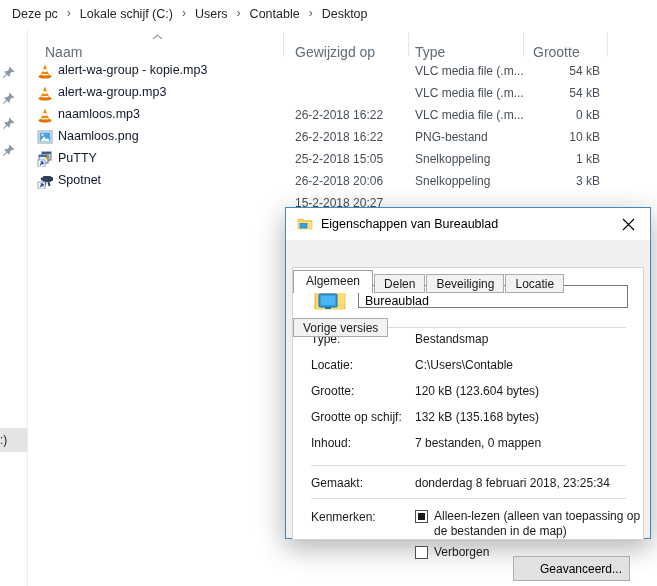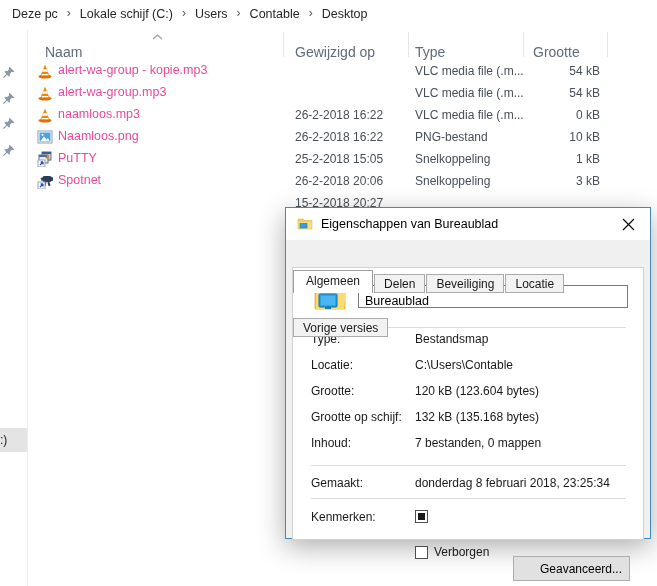--- a/index.html
+++ b/index.html
@@ -19,21 +19,21 @@
   .nav-selected { position:absolute; left:0; top:428px; width:27px; height:24px;
     background:#e4e4e4; font-size:12px; color:#1c1c1c; display:flex; align-items:center; }
 
   .col-label { position:absolute; top:44px; font-size:14px; color:#616c78; white-space:nowrap; }
   .col-div { position:absolute; top:32px; height:25px; width:1px; background:#e7e7e7; }
   .sort-caret { position:absolute; left:152px; top:26px; width:11px; height:6px; }
 
   .file-row { position:absolute; left:30px; right:0; height:22px; }
   .file-row .ficon { position:absolute; left:7px; top:3px; width:16px; height:16px; }
   .file-row .ficon svg { width:16px; height:16px; display:block; }
-  .file-row .fname { position:absolute; left:28px; top:3px; font-size:12.5px; color:#ec4899; white-space:nowrap; }
+  .file-row .fname { position:absolute; left:28px; top:3px; font-size:12.5px; color:#0f172a; white-space:nowrap; }
   .file-row .fdate { position:absolute; left:265px; top:4px; font-size:12px; color:#474f58; white-space:nowrap;margin-top:44px; }
   .file-row .ftype { position:absolute; left:385px; top:4px; font-size:12px; color:#474f58; white-space:nowrap; }
   .file-row .fsize { position:absolute; left:493px; top:4px; width:77px; text-align:right;
     font-size:12px; color:#474f58; white-space:nowrap; }
 
   
   .dialog { position:absolute; left:285px; top:207px; width:366px; height:332px;
     background:#f0f0f0; border:1px solid #4389b8; box-shadow:0 8px 26px rgba(0,0,0,.32); }
   .dlg-titlebar { position:absolute; left:0; top:0; right:0; height:32px; background:#fff;
     display:flex; align-items:center; }
@@ -276,20 +276,21 @@
       <div class="hr" style="top:197px"></div>
 
       <span class="prop-label" style="top:208px">Gemaakt:</span>
       <span class="prop-value" style="top:208px">donderdag 8 februari 2018, 23:25:34</span>
 
       <div class="hr" style="top:230px"></div>
 
       <span class="prop-label" style="top:242px">Kenmerken:</span>
 
       <span class="chk indeterminate" style="left:122px; top:242px"></span>
+      <span class="chk-label" style="left:141px; top:241px; width:220px">Alleen-lezen (alleen van toepassing op de bestanden in de map)</span>
 
       <span class="chk" style="left:122px; top:278px"></span>
       <span class="chk-label" style="left:141px; top:277px">Verborgen</span>
 
       <button class="adv-btn">Geavanceerd...</button>
     </div>
   </div>
 </div>
 
 </body></html>

